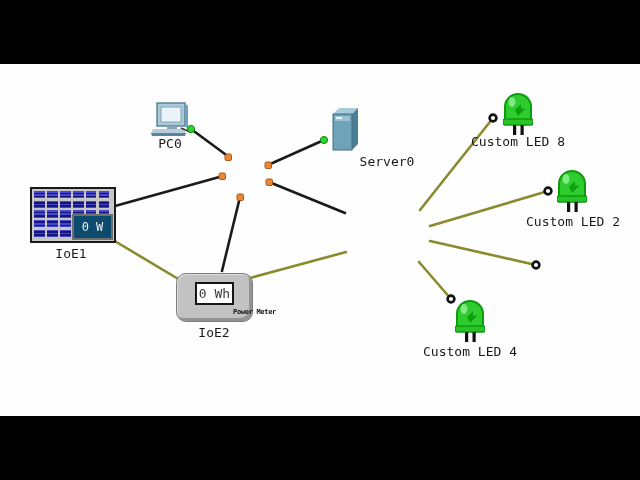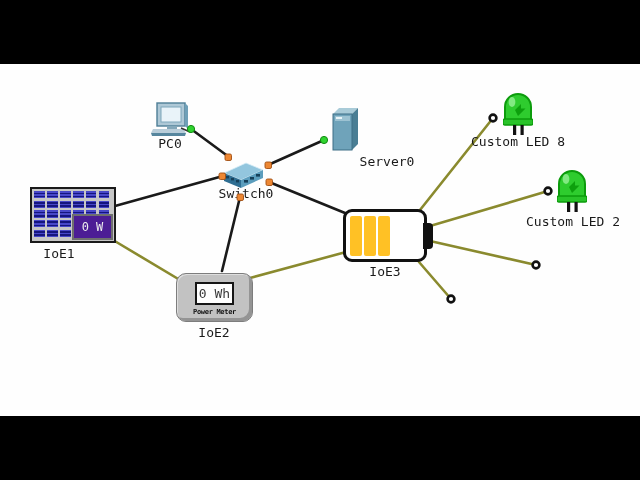--- a/index.html
+++ b/index.html
@@ -24,37 +24,37 @@
   }
   .solar-cells{
     position:absolute;left:2px;top:2px;right:2px;bottom:2px;
     background-image:
       repeating-linear-gradient(90deg, rgba(198,198,198,0) 0 10.5px, #c6c6c6 10.5px 13px),
       repeating-linear-gradient(180deg, rgba(198,198,198,0) 0 7.4px, #c6c6c6 7.4px 9.7px),
       repeating-linear-gradient(180deg, #4747c9 0 1.5px, #15157e 1.5px 3.2px);
   }
   .solar-display{
     position:absolute;right:1px;bottom:1px;width:41px;height:26px;
-    background:#4c1d95;border:2px solid #6f6f6f;box-sizing:border-box;
+    background:#0c4a6e;border:2px solid #6f6f6f;box-sizing:border-box;
     color:#ececec;font-size:12px;display:flex;align-items:center;justify-content:center;
   }
   
   .meter-body{
     position:absolute;width:77px;height:49px;background:#c2c2c2;border-radius:10px;
     border:1px solid #7d7d7d;box-sizing:border-box;
     box-shadow:inset -3px -3px 0 #949494, inset 1px 1px 0 #dedede;
   }
   .meter-display{
     position:absolute;left:18px;top:8px;width:39px;height:23px;background:#fff;
     border:2px solid #161616;box-sizing:border-box;color:#3b3b3b;font-size:13px;
     display:flex;align-items:center;justify-content:center;
   }
   .meter-caption{
     position:absolute;left:0;top:34px;width:100%;text-align:center;
-    font-size:7px;font-weight:bold;color:#111;letter-spacing:-0.3px;
+    font-size:7px;font-weight:bold;color:#111;letter-spacing:-0.3px;padding-left:40px;
   }
   
   .battery-body{
     position:absolute;width:84px;height:53px;background:#fff;border:3px solid #111;
     border-radius:9px;box-sizing:border-box;
   }
   .battery-bar{position:absolute;top:4px;width:12px;height:40px;background:#ffc125;border-radius:2px;}
   .battery-terminal{
     position:absolute;right:-9px;top:11px;width:10px;height:26px;background:#111;
     border-radius:0 4px 4px 0;
@@ -91,73 +91,48 @@
       <polygon points="34,1 37,4 37,27 34,24" fill="#6fa0b8"></polygon>
       <rect x="10" y="5" width="20" height="15" fill="#e9f3f9" stroke="#7da6ba" stroke-width="1"></rect>
       <rect x="16" y="24" width="10" height="3" fill="#84a8ba"></rect>
       <polygon points="2,27 32,27 35,31 0,31" fill="#b9cdd9"></polygon>
       <polygon points="0,31 35,31 34,34 1,34" fill="#56869e"></polygon>
       <line x1="30" y1="26" x2="39" y2="30" stroke="#333" stroke-width="1.4"></line>
     </svg>
     <div class="node-label" style="left:19px;top:35px;">PC0</div>
   </div>
 
-  <div class="node" style="left:218px;top:96px;width:64px;height:42px;">
-    <svg width="50" height="32">
-      <polygon points="6,13 28,3 45,10 23,20" fill="#93c6de" stroke="#d8eef8" stroke-width="0.8"></polygon>
-      <polygon points="6,13 23,20 23,28 6,21" fill="#2f6e92"></polygon>
-      <polygon points="23,20 45,10 45,18 23,28" fill="#5b9dbd"></polygon>
-      <g fill="#16405a">
-        <rect x="8" y="16" width="3" height="2.4"></rect>
-        <rect x="13" y="18" width="3" height="2.4"></rect>
-        <rect x="18" y="20" width="3" height="2.4"></rect>
-        <rect x="26" y="20" width="4" height="2.6"></rect>
-        <rect x="32" y="17" width="4" height="2.6"></rect>
-        <rect x="38" y="14" width="4" height="2.6"></rect>
-      </g>
-    </svg>
-    <div class="node-label" style="left:28px;top:27px;">Switch0</div>
-  </div>
 
   <div class="node" style="left:326px;top:44px;width:46px;height:62px;">
     <svg width="40" height="46">
       <polygon points="7,6 13,0 32,0 26,6" fill="#a9cbd8"></polygon>
       <polygon points="26,6 32,0 32,36 26,42" fill="#4a7e94"></polygon>
       <rect x="7" y="6" width="19" height="36" fill="#6fa3ba" stroke="#3f6f86" stroke-width="1"></rect>
       <rect x="9" y="8" width="15" height="5" fill="#9cc2d2"></rect>
       <rect x="10" y="9" width="6" height="2" fill="#e8f4f8"></rect>
     </svg>
     <div class="node-label" style="left:20px;top:47px;margin-left:41px;">Server0</div>
   </div>
 
   <div class="node" style="left:30px;top:123px;width:86px;height:74px;">
     <div class="solar-frame">
       <div class="solar-cells"></div>
       <div class="solar-display">0 W</div>
     </div>
-    <div class="node-label" style="left:29px;top:60px;">IoE1</div>
+    <div class="node-label" style="left:41px;top:60px;">IoE1</div>
   </div>
 
   <div class="node" style="left:176px;top:209px;width:77px;height:66px;">
     <div class="meter-body">
       <div class="meter-display">0 Wh</div>
       <div class="meter-caption">Power Meter</div>
     </div>
     <div class="node-label" style="left:38px;top:53px;text-align:center;">IoE2</div>
   </div>
 
-  <div class="node" style="left:343px;top:145px;width:84px;height:70px;">
-    <div class="battery-body">
-      <div class="battery-bar" style="left:4px;"></div>
-      <div class="battery-bar" style="left:18px;"></div>
-      <div class="battery-bar" style="left:32px;"></div>
-      <div class="battery-terminal"></div>
-    </div>
-    <div class="node-label" style="left:42px;top:56px;">IoE3</div>
-  </div>
 
   <div class="node" style="left:503px;top:29px;width:30px;height:42px;">
     <svg width="30" height="42">
       <path d="M2,14 a13,13 0 0 1 26,0 v13 h-26 z" fill="#2ecc2e" stroke="#0c9c0c" stroke-width="2"></path>
       <ellipse cx="9" cy="9" rx="3.4" ry="5" fill="#90ee90" opacity="0.85"></ellipse>
       <path d="M12,17 l6,-6 v4.5 h4.5 l-7.5,7.5 z" fill="#0da00d"></path>
       <rect x="0" y="26" width="30" height="6" rx="2" fill="#29c329" stroke="#0c9c0c" stroke-width="1.4"></rect>
       <rect x="10" y="32" width="3.2" height="10" fill="#111"></rect>
       <rect x="17.5" y="32" width="3.2" height="10" fill="#111"></rect>
     </svg>
@@ -170,20 +145,31 @@
       <ellipse cx="9" cy="9" rx="3.4" ry="5" fill="#90ee90" opacity="0.85"></ellipse>
       <path d="M12,17 l6,-6 v4.5 h4.5 l-7.5,7.5 z" fill="#0da00d"></path>
       <rect x="0" y="26" width="30" height="6" rx="2" fill="#29c329" stroke="#0c9c0c" stroke-width="1.4"></rect>
       <rect x="10" y="32" width="3.2" height="10" fill="#111"></rect>
       <rect x="17.5" y="32" width="3.2" height="10" fill="#111"></rect>
     </svg>
     <div class="node-label" style="left:16px;top:45px;">Custom LED 2</div>
   </div>
 
 
+  <div class="node" style="left:455px;top:236px;width:30px;height:42px;">
+    <svg width="30" height="42">
+      <path d="M2,14 a13,13 0 0 1 26,0 v13 h-26 z" fill="#2ecc2e" stroke="#0c9c0c" stroke-width="2"></path>
+      <ellipse cx="9" cy="9" rx="3.4" ry="5" fill="#90ee90" opacity="0.85"></ellipse>
+      <path d="M12,17 l6,-6 v4.5 h4.5 l-7.5,7.5 z" fill="#0da00d"></path>
+      <rect x="0" y="26" width="30" height="6" rx="2" fill="#29c329" stroke="#0c9c0c" stroke-width="1.4"></rect>
+      <rect x="10" y="32" width="3.2" height="10" fill="#111"></rect>
+      <rect x="17.5" y="32" width="3.2" height="10" fill="#111"></rect>
+    </svg>
+    <div class="node-label" style="left:15px;top:45px;">Custom LED 4</div>
+  </div>
 
   <svg class="layer" width="640" height="352">
     <g fill="#ed8733" stroke="#a04e12" stroke-width="0.9">
       <rect x="225" y="90" width="6.5" height="6.5" rx="1.5"></rect>
       <rect x="265" y="98" width="6.5" height="6.5" rx="1.5"></rect>
       <rect x="219" y="109" width="6.5" height="6.5" rx="1.5"></rect>
       <rect x="266" y="115" width="6.5" height="6.5" rx="1.5"></rect>
       <rect x="237" y="130" width="6.5" height="6.5" rx="1.5"></rect>
     </g>
     <g fill="#2fd32f" stroke="#128a12" stroke-width="1">

